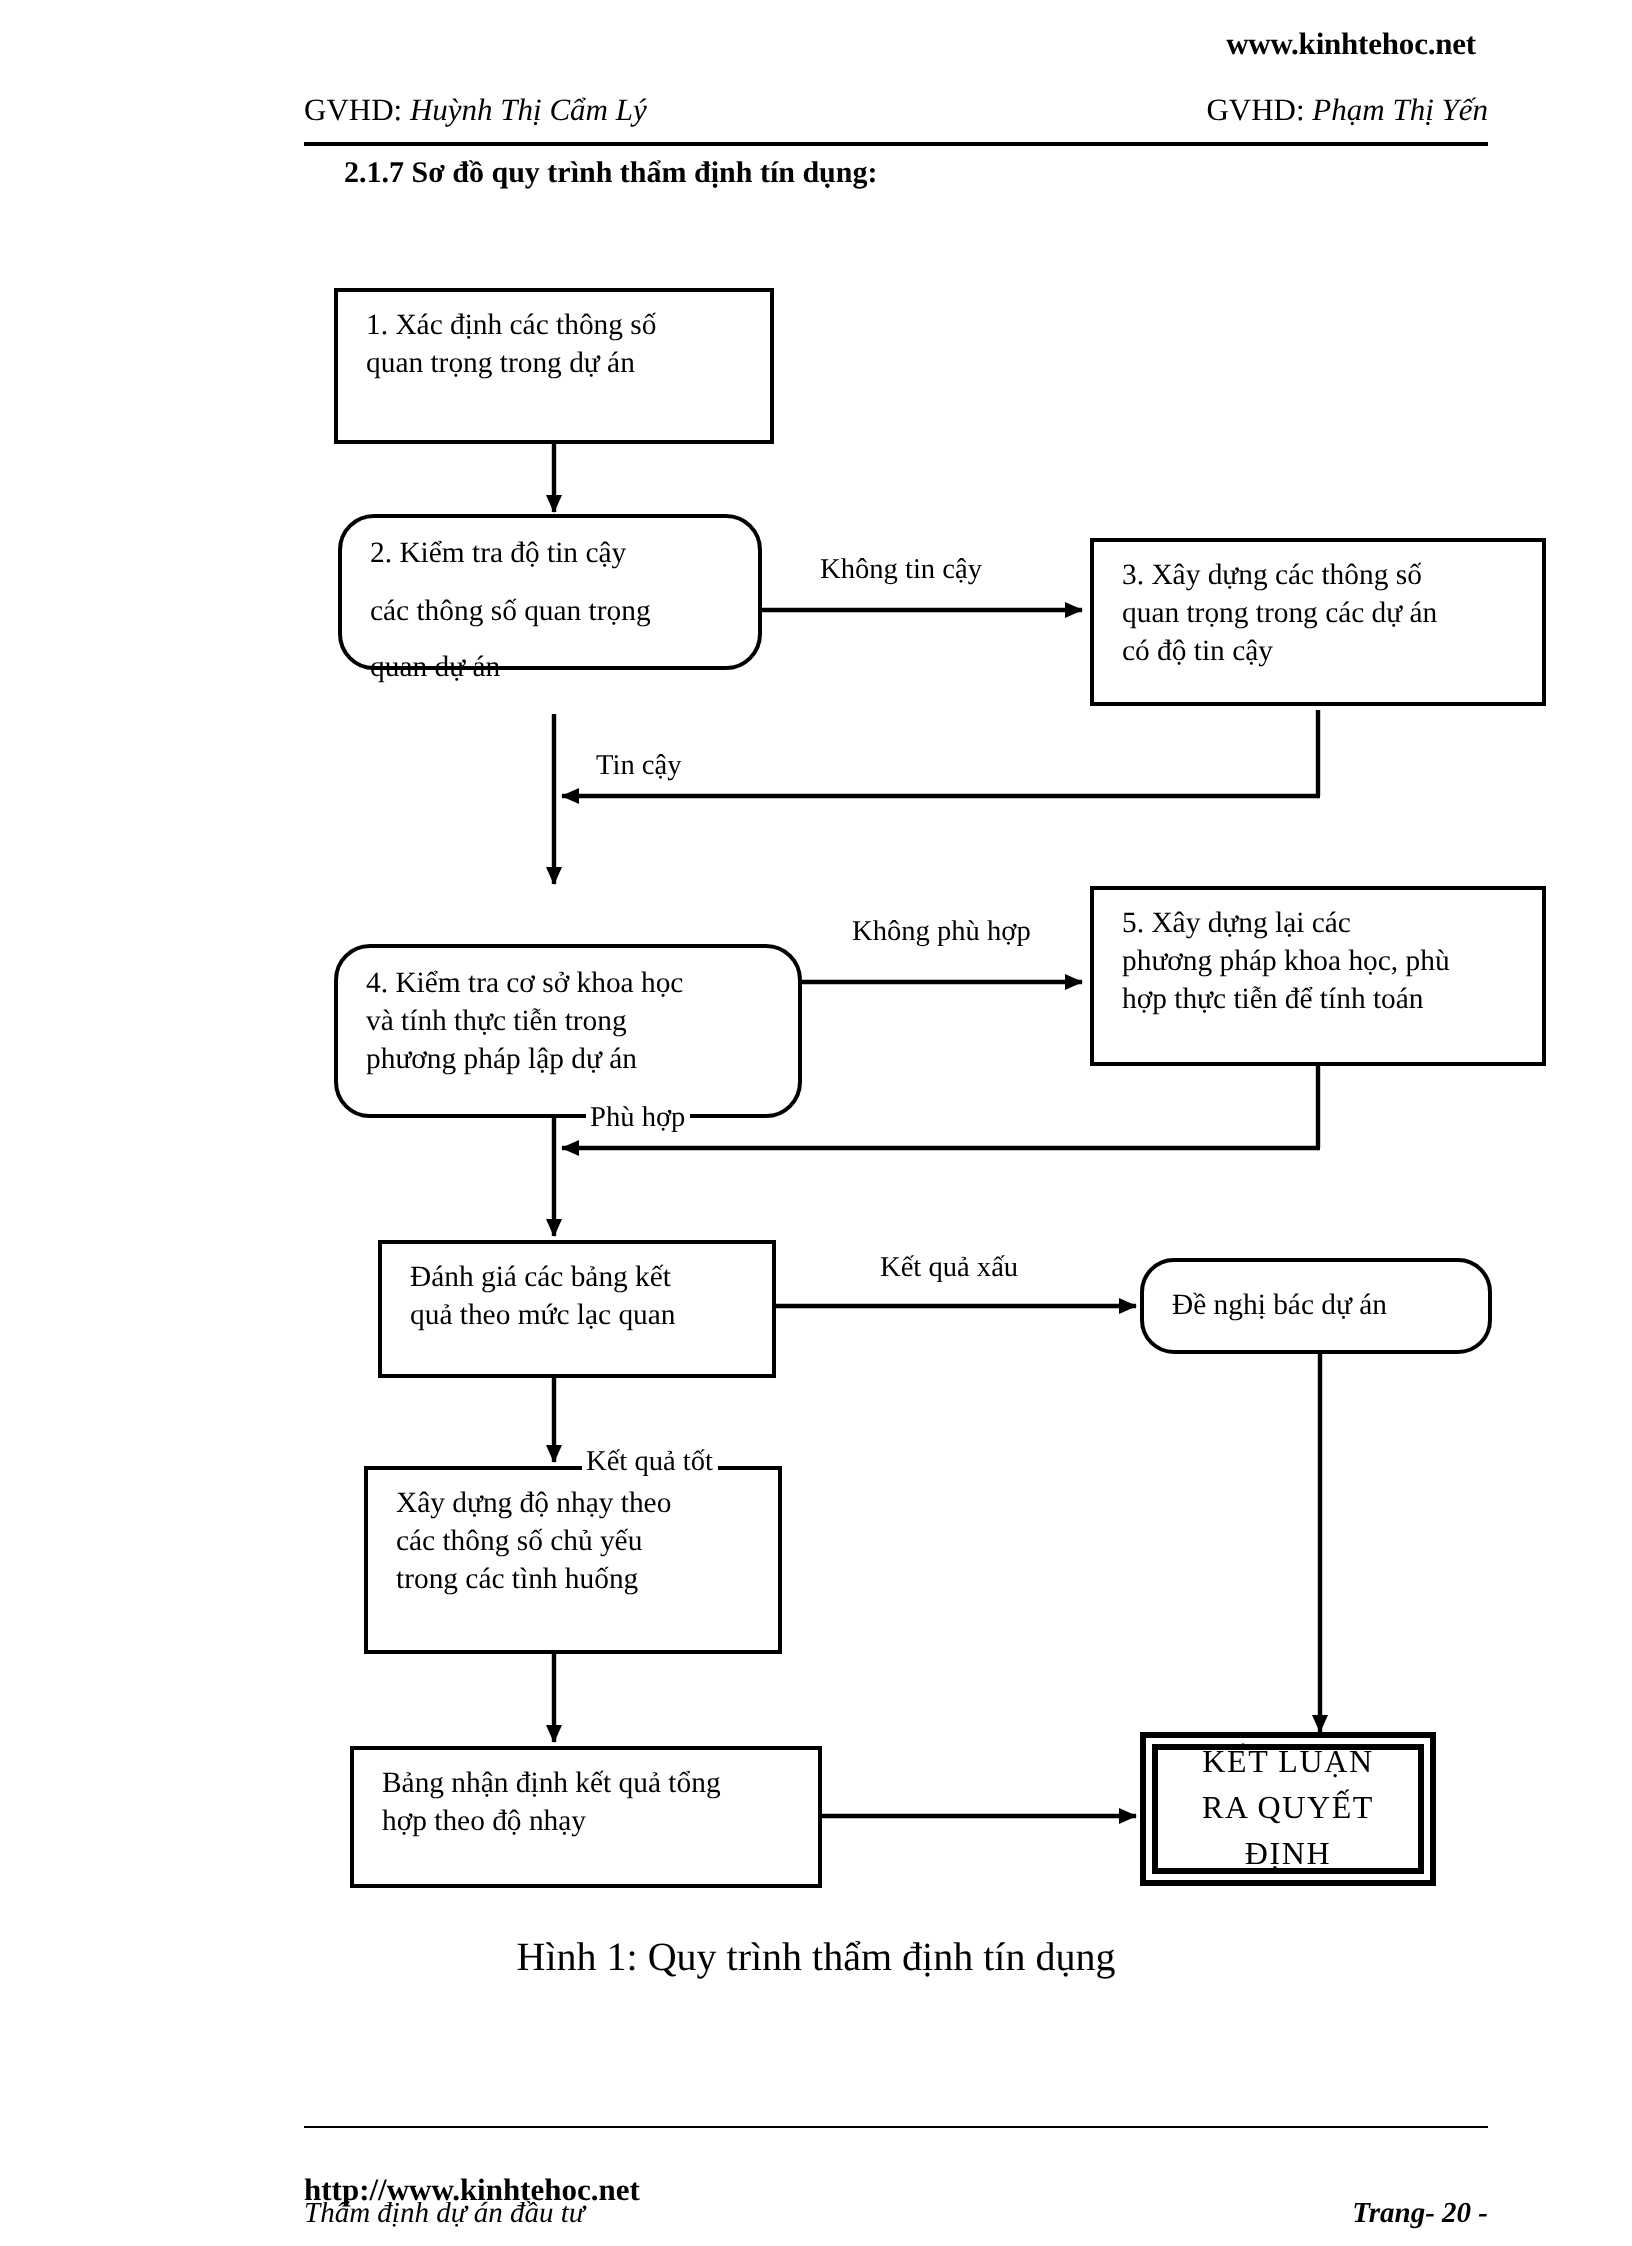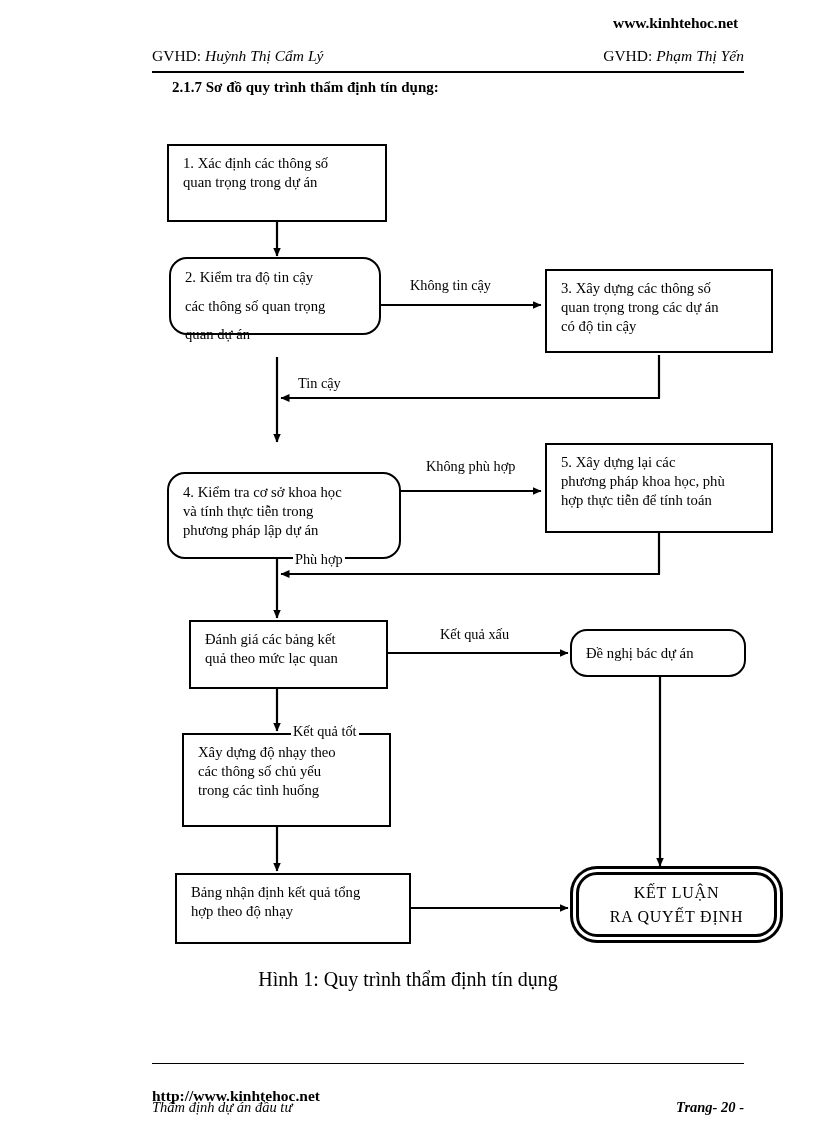--- a/index.html
+++ b/index.html
@@ -232,21 +232,21 @@
     <div>Xây dựng độ nhạy theo</div>
     <div>các thông số chủ yếu</div>
     <div>trong các tình huống</div>
   </div>
 
   <div class="node" style="left:175px; top:873px; width:236px; height:71px;">
     <div>Bảng nhận định kết quả tổng</div>
     <div>hợp theo độ nhạy</div>
   </div>
 
-  <div class="node double center" style="left:576px; top:872px; width:201px; height:65px;border-radius:21px;">
+  <div class="node double center" style="left:576px; top:872px; width:136px; height:65px;">
     <div>KẾT LUẬN</div>
     <div>RA QUYẾT ĐỊNH</div>
   </div>
 
   <div class="edge-label" style="left:408px; top:277px;">Không tin cậy</div>
   <div class="edge-label" style="left:296px; top:375px;">Tin cậy</div>
   <div class="edge-label" style="left:424px; top:458px;">Không phù hợp</div>
   <div class="edge-label" style="left:293px; top:551px;">Phù hợp</div>
   <div class="edge-label" style="left:438px; top:626px;">Kết quả xấu</div>
   <div class="edge-label" style="left:291px; top:706px;margin-top:17px;">Kết quả tốt</div>

